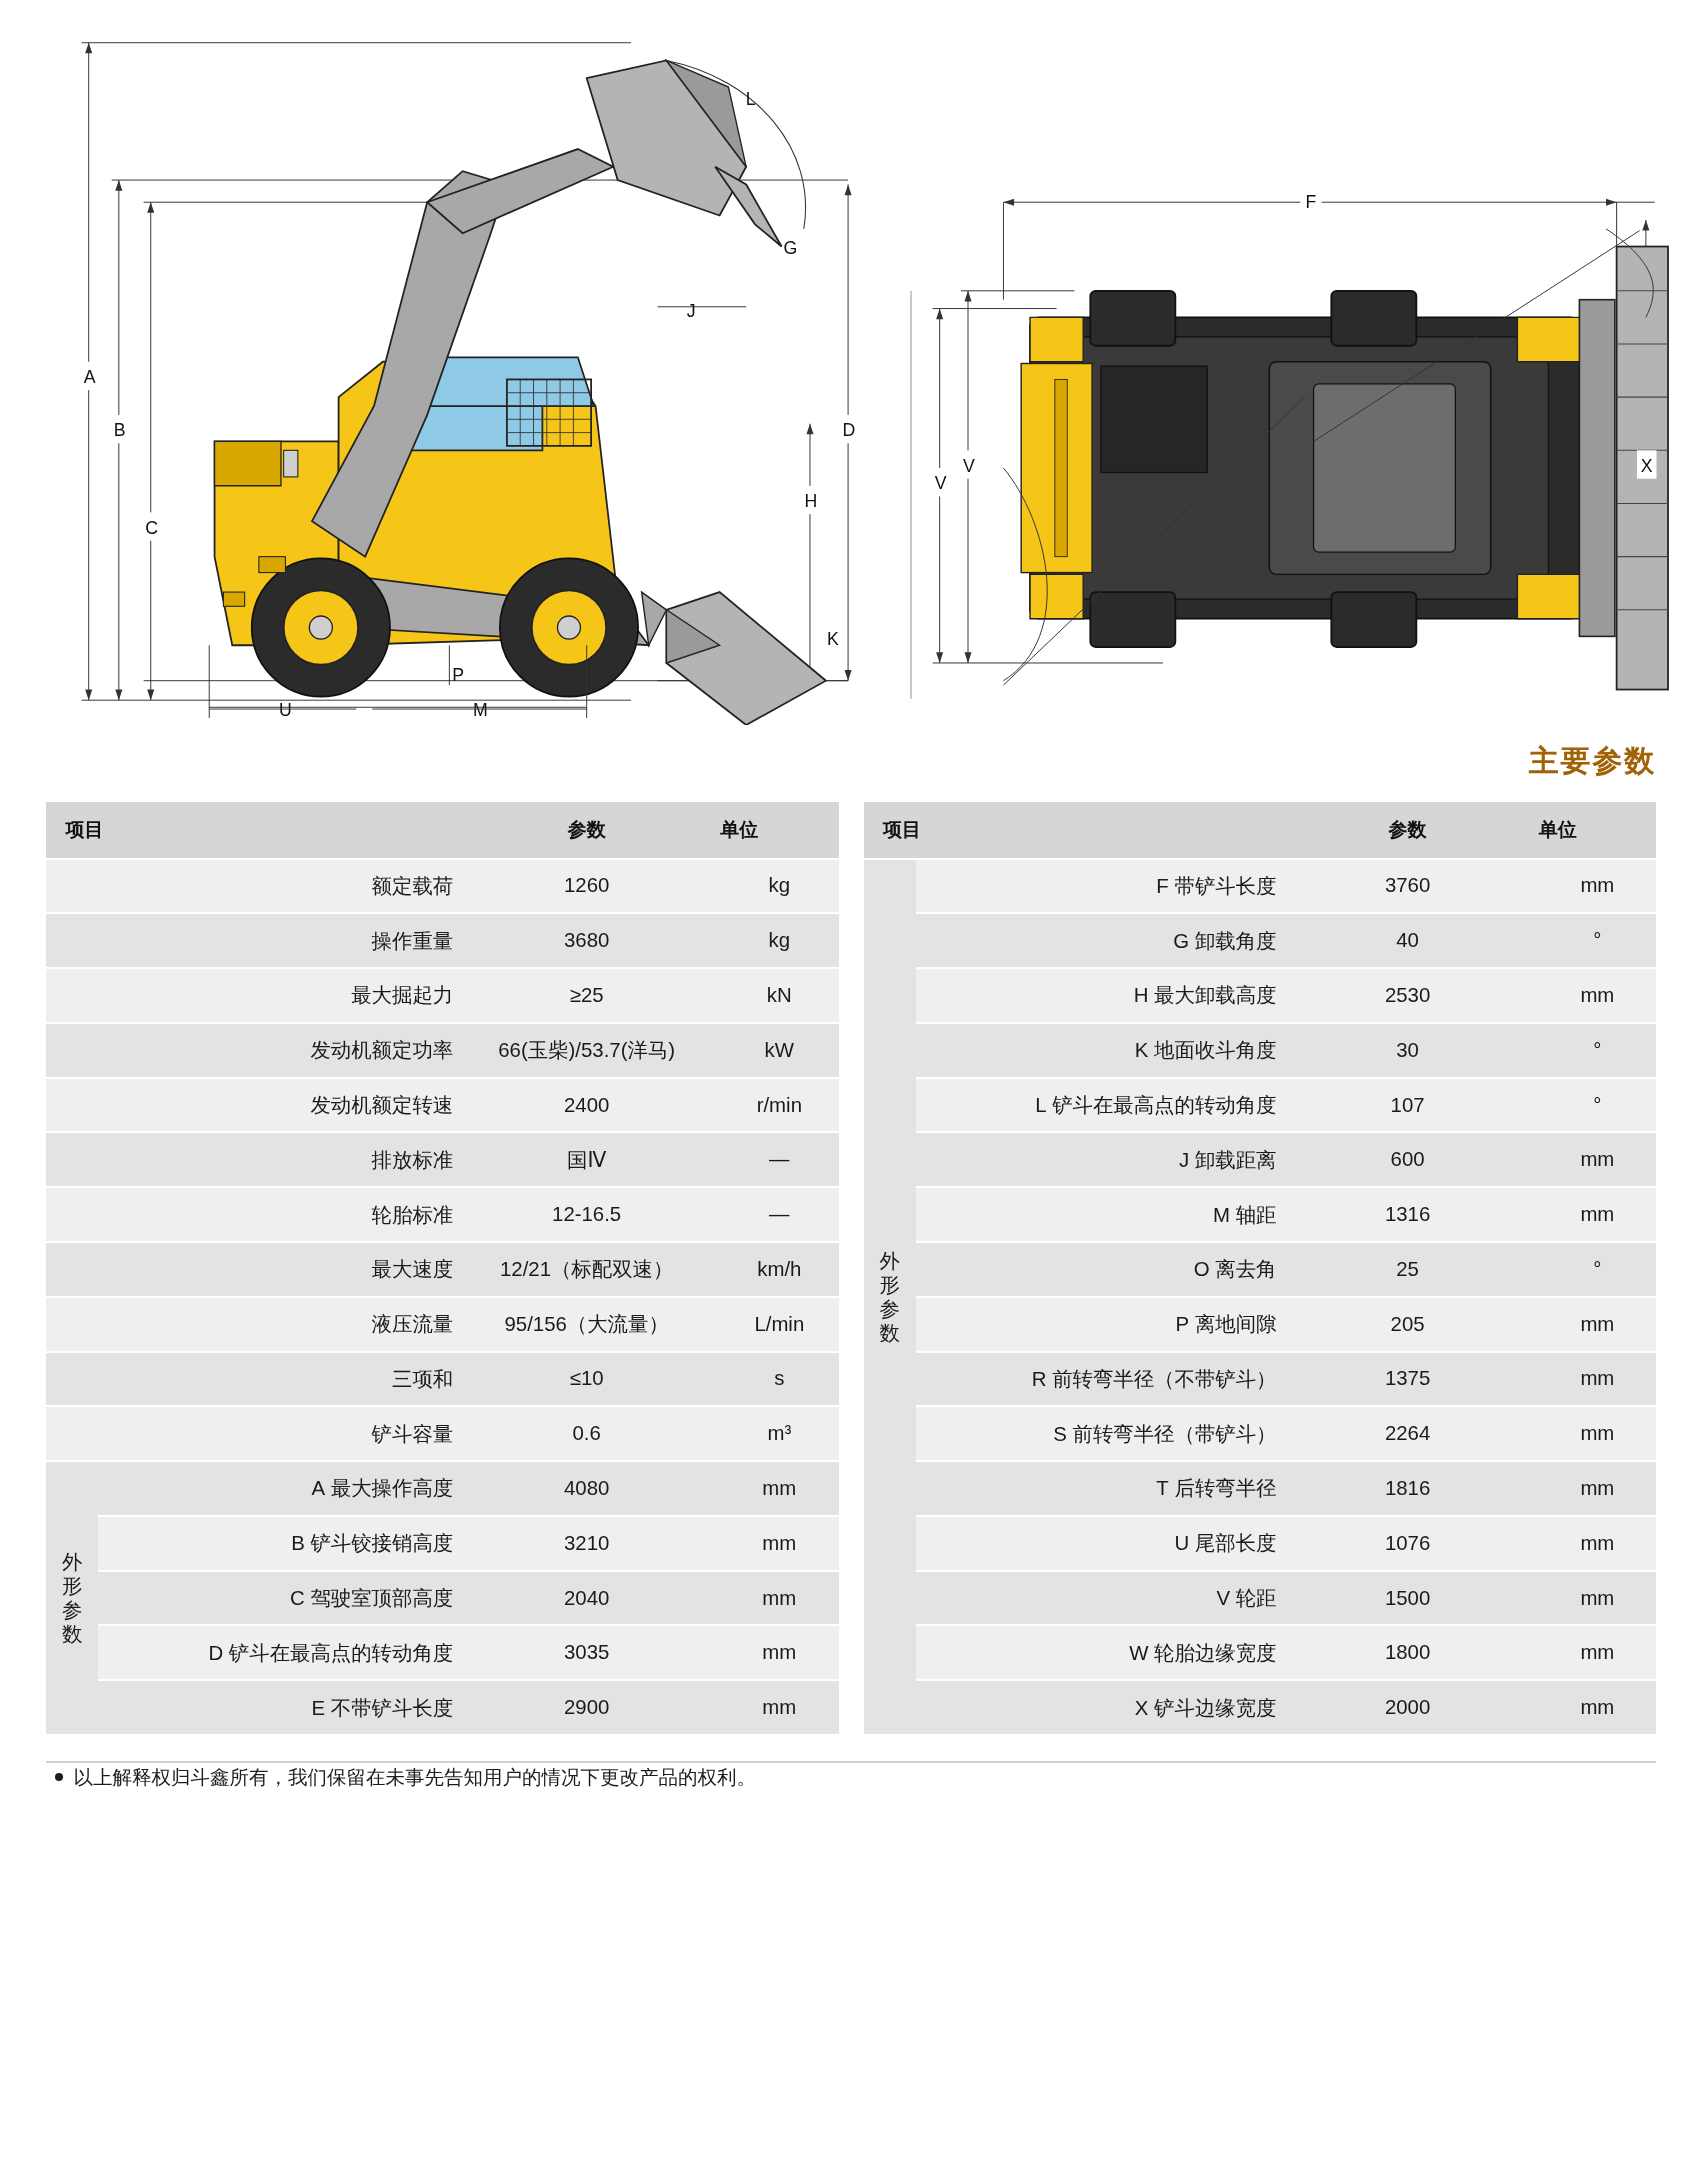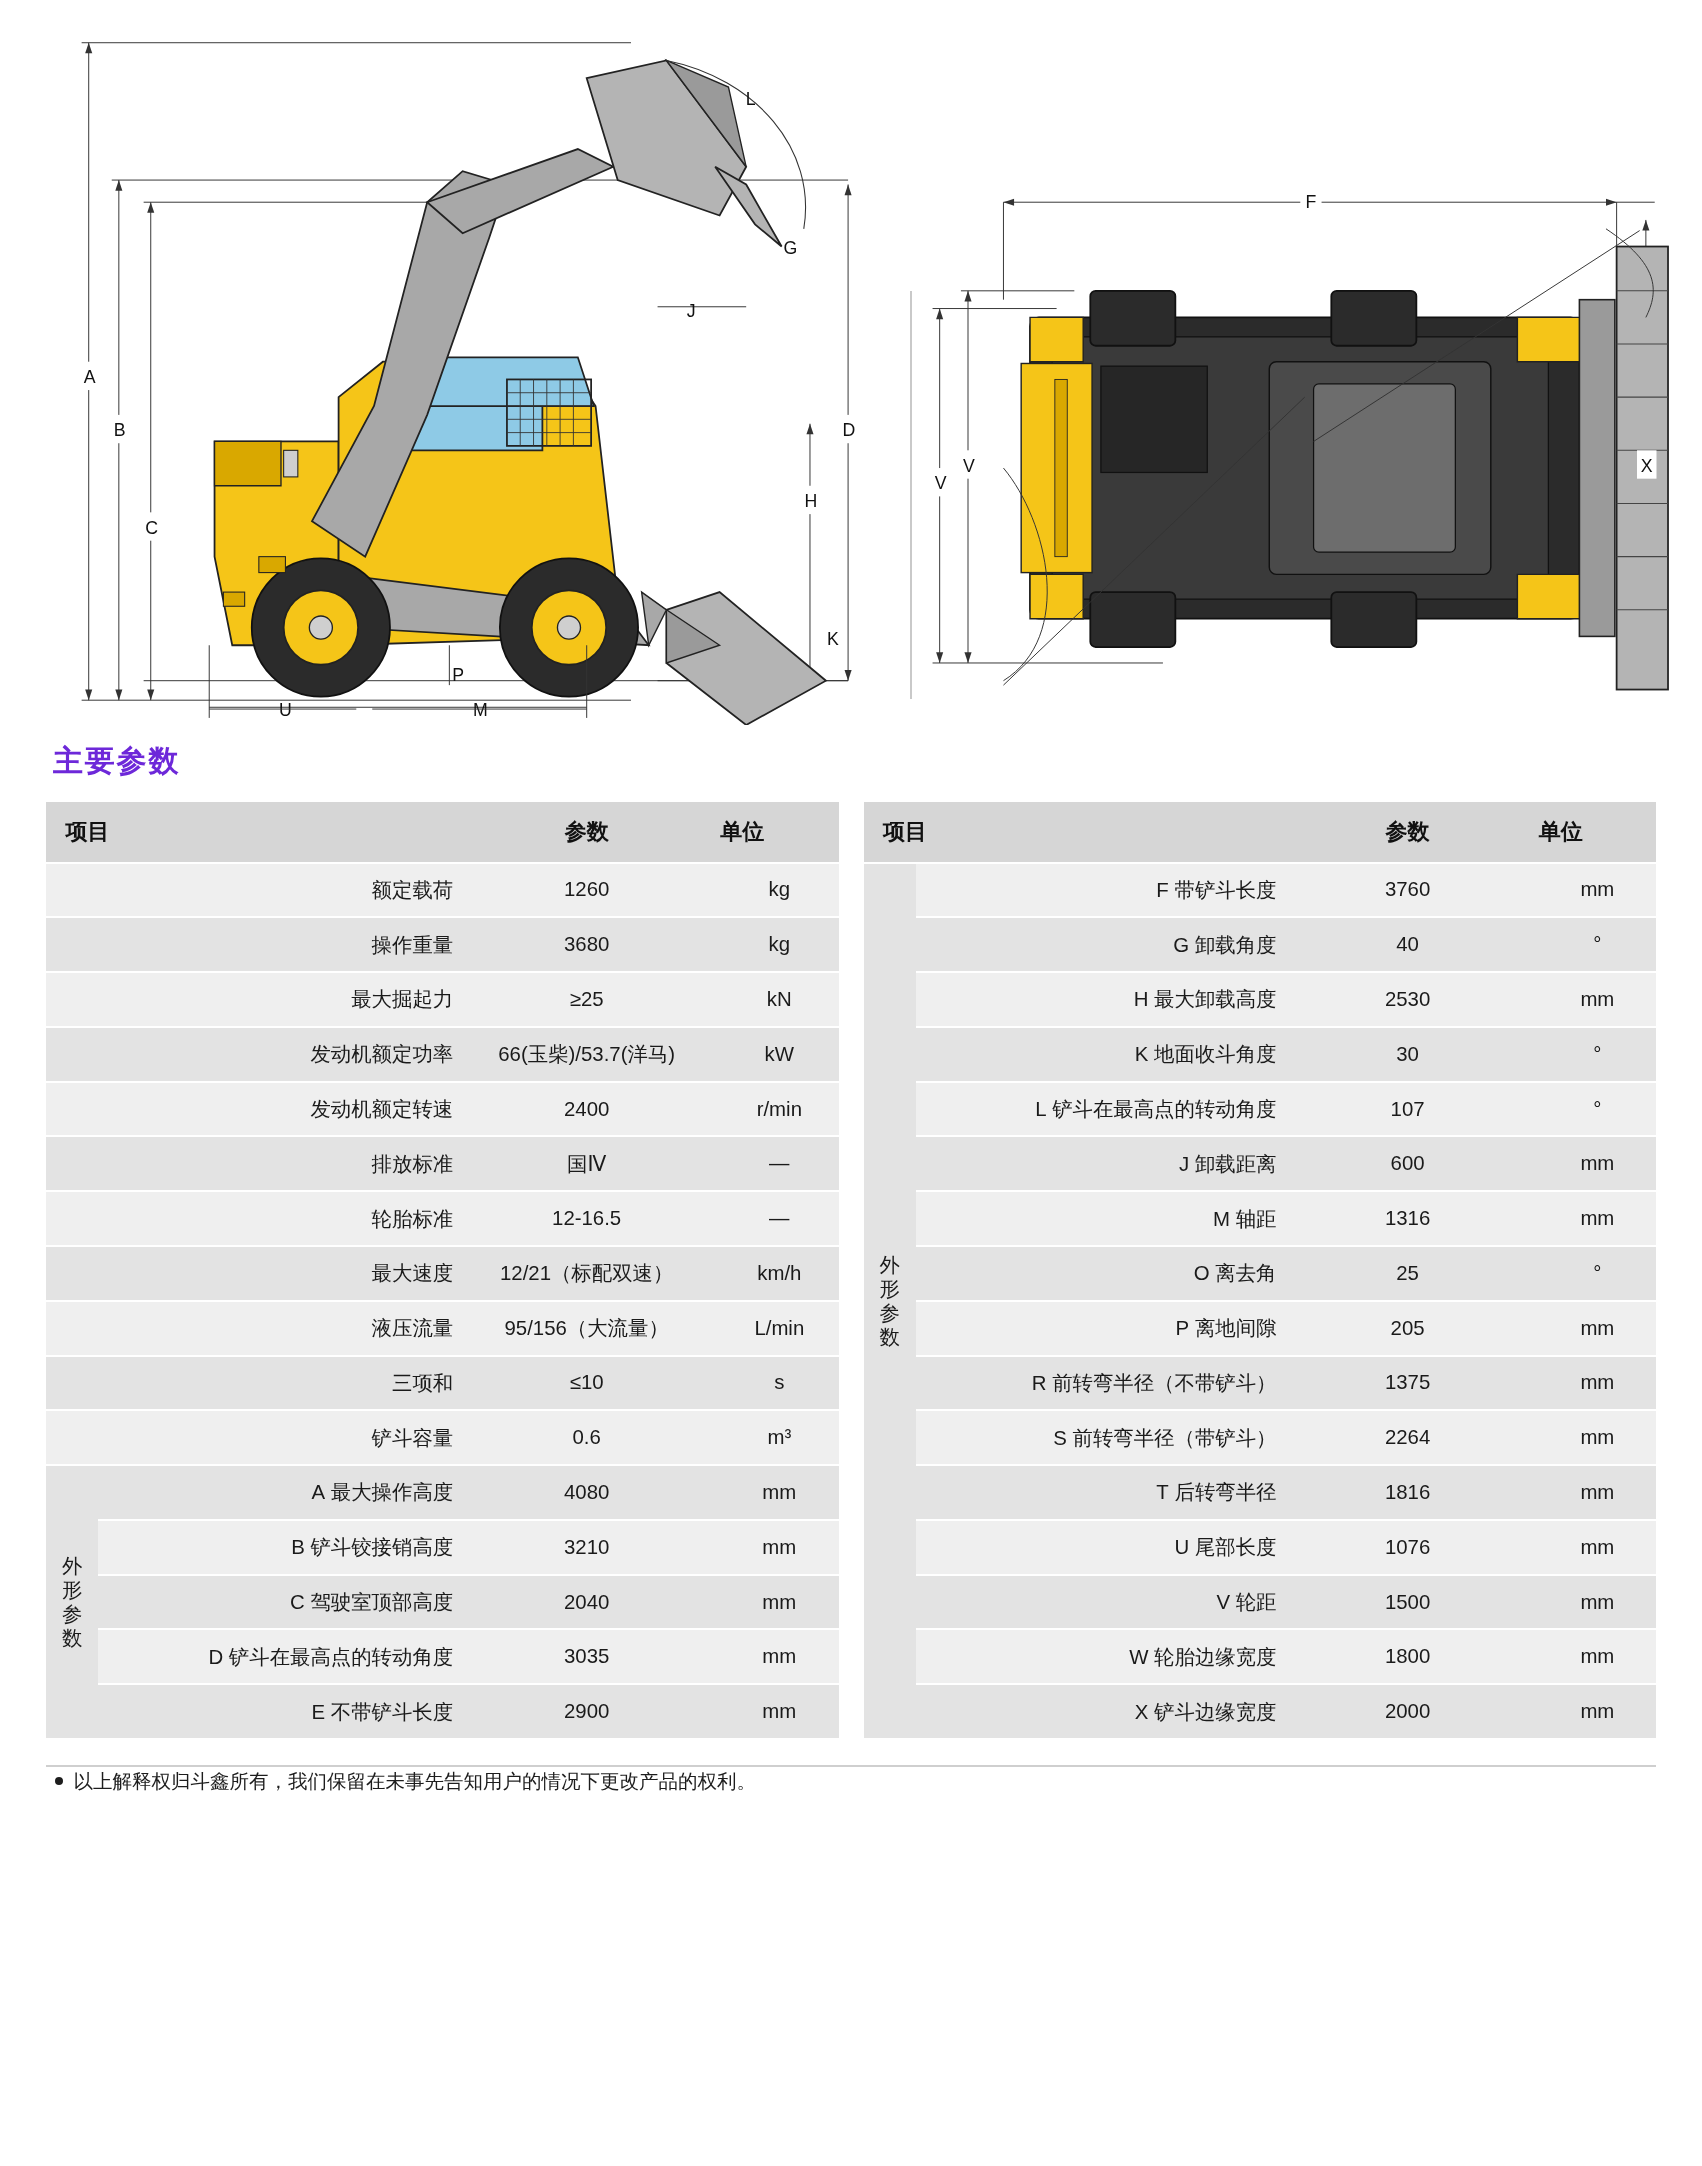--- a/index.html
+++ b/index.html
@@ -36,39 +36,40 @@
     background: #c9c9c9;
   }
   svg.dw { display:block; }
 
   
   .section-title {
     font-size: 30px;
     font-weight: bold;
     letter-spacing: 1.8px;
     margin: 16px 0 19.5px 7px;
-    color: #6d28d9;
+    color: #a16207;
+    text-align: right;
   }
 
   
   .tables {
     display: flex;
     gap: 25px;
     position: relative;
   }
   .tcol { width: 825px; }
   table.spec {
     width: 100%;
     border-collapse: collapse;
     font-size: 20.4px;
   }
   table.spec th {
     background: #d6d6d6;
     font-weight: bold;
-    font-size: 22px;
+    font-size: 19px;
     padding: 15px 0;
     color: #111;
     border-bottom: 2.7px solid #ffffff;
   }
   table.spec td {
     padding: 12.4px 0;
     color: #1a1a1a;
     background: #efefef;
     border-bottom: 2.7px solid #ffffff;
   }

